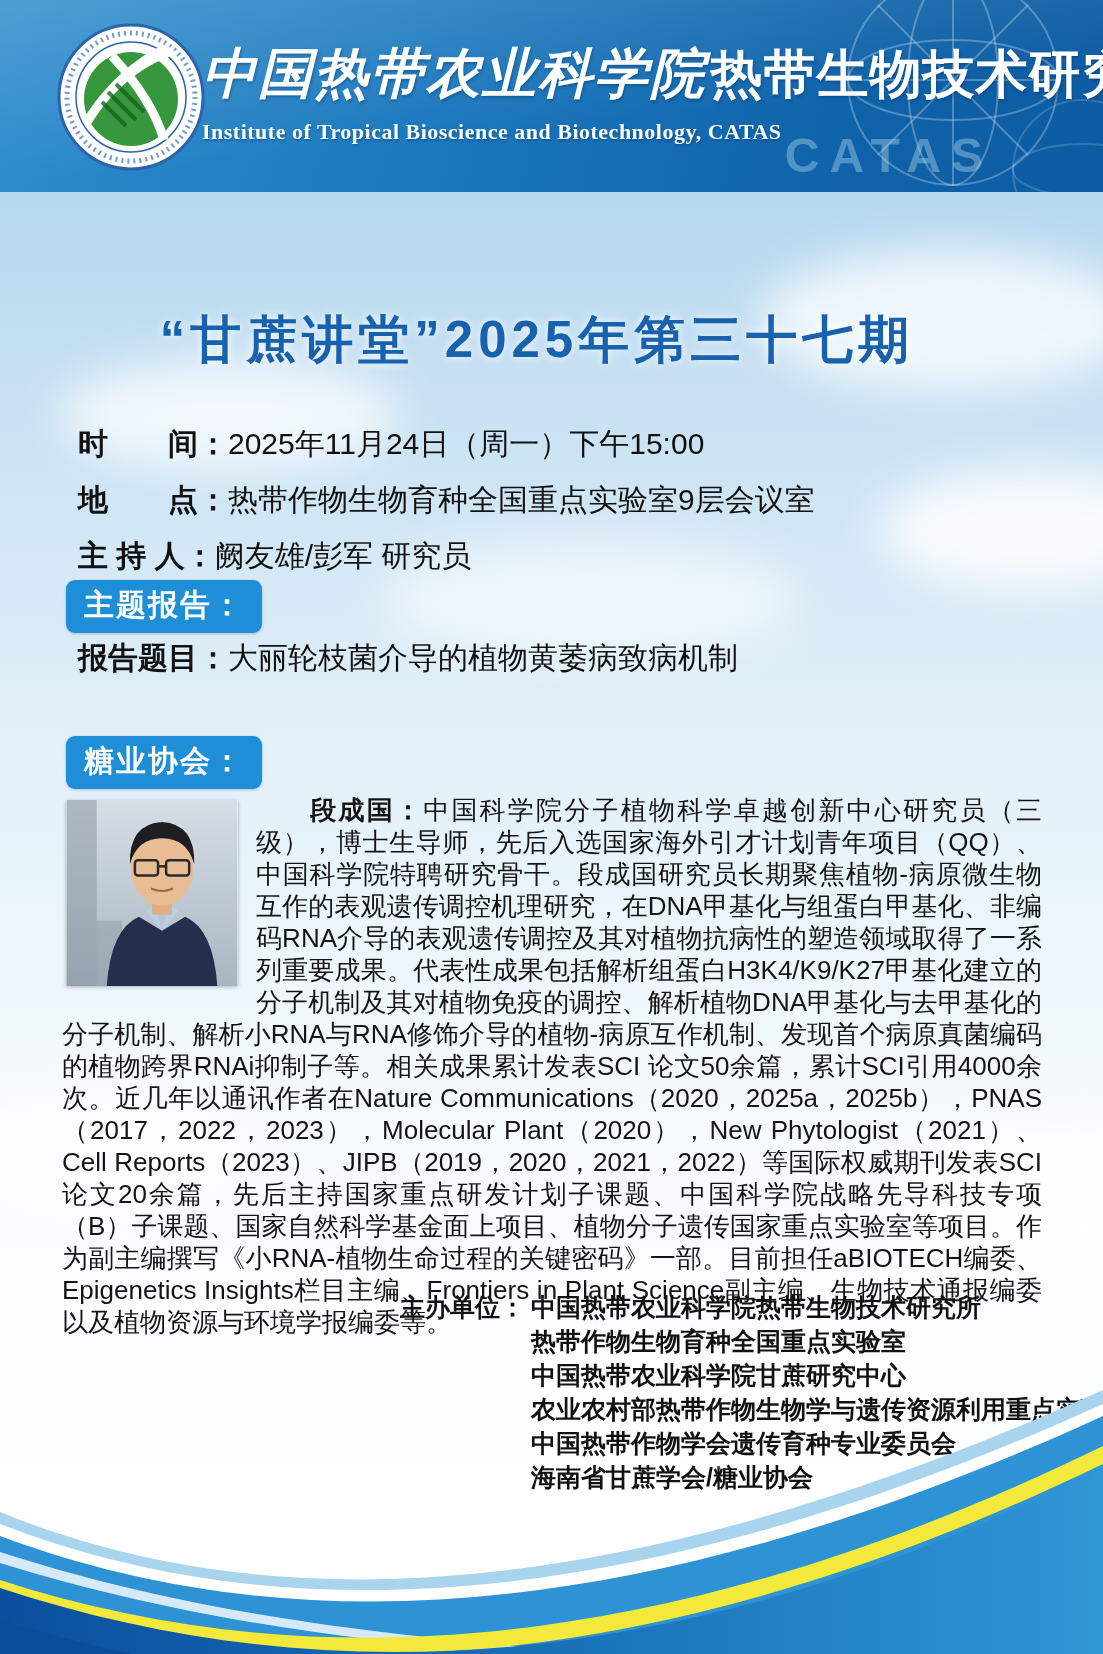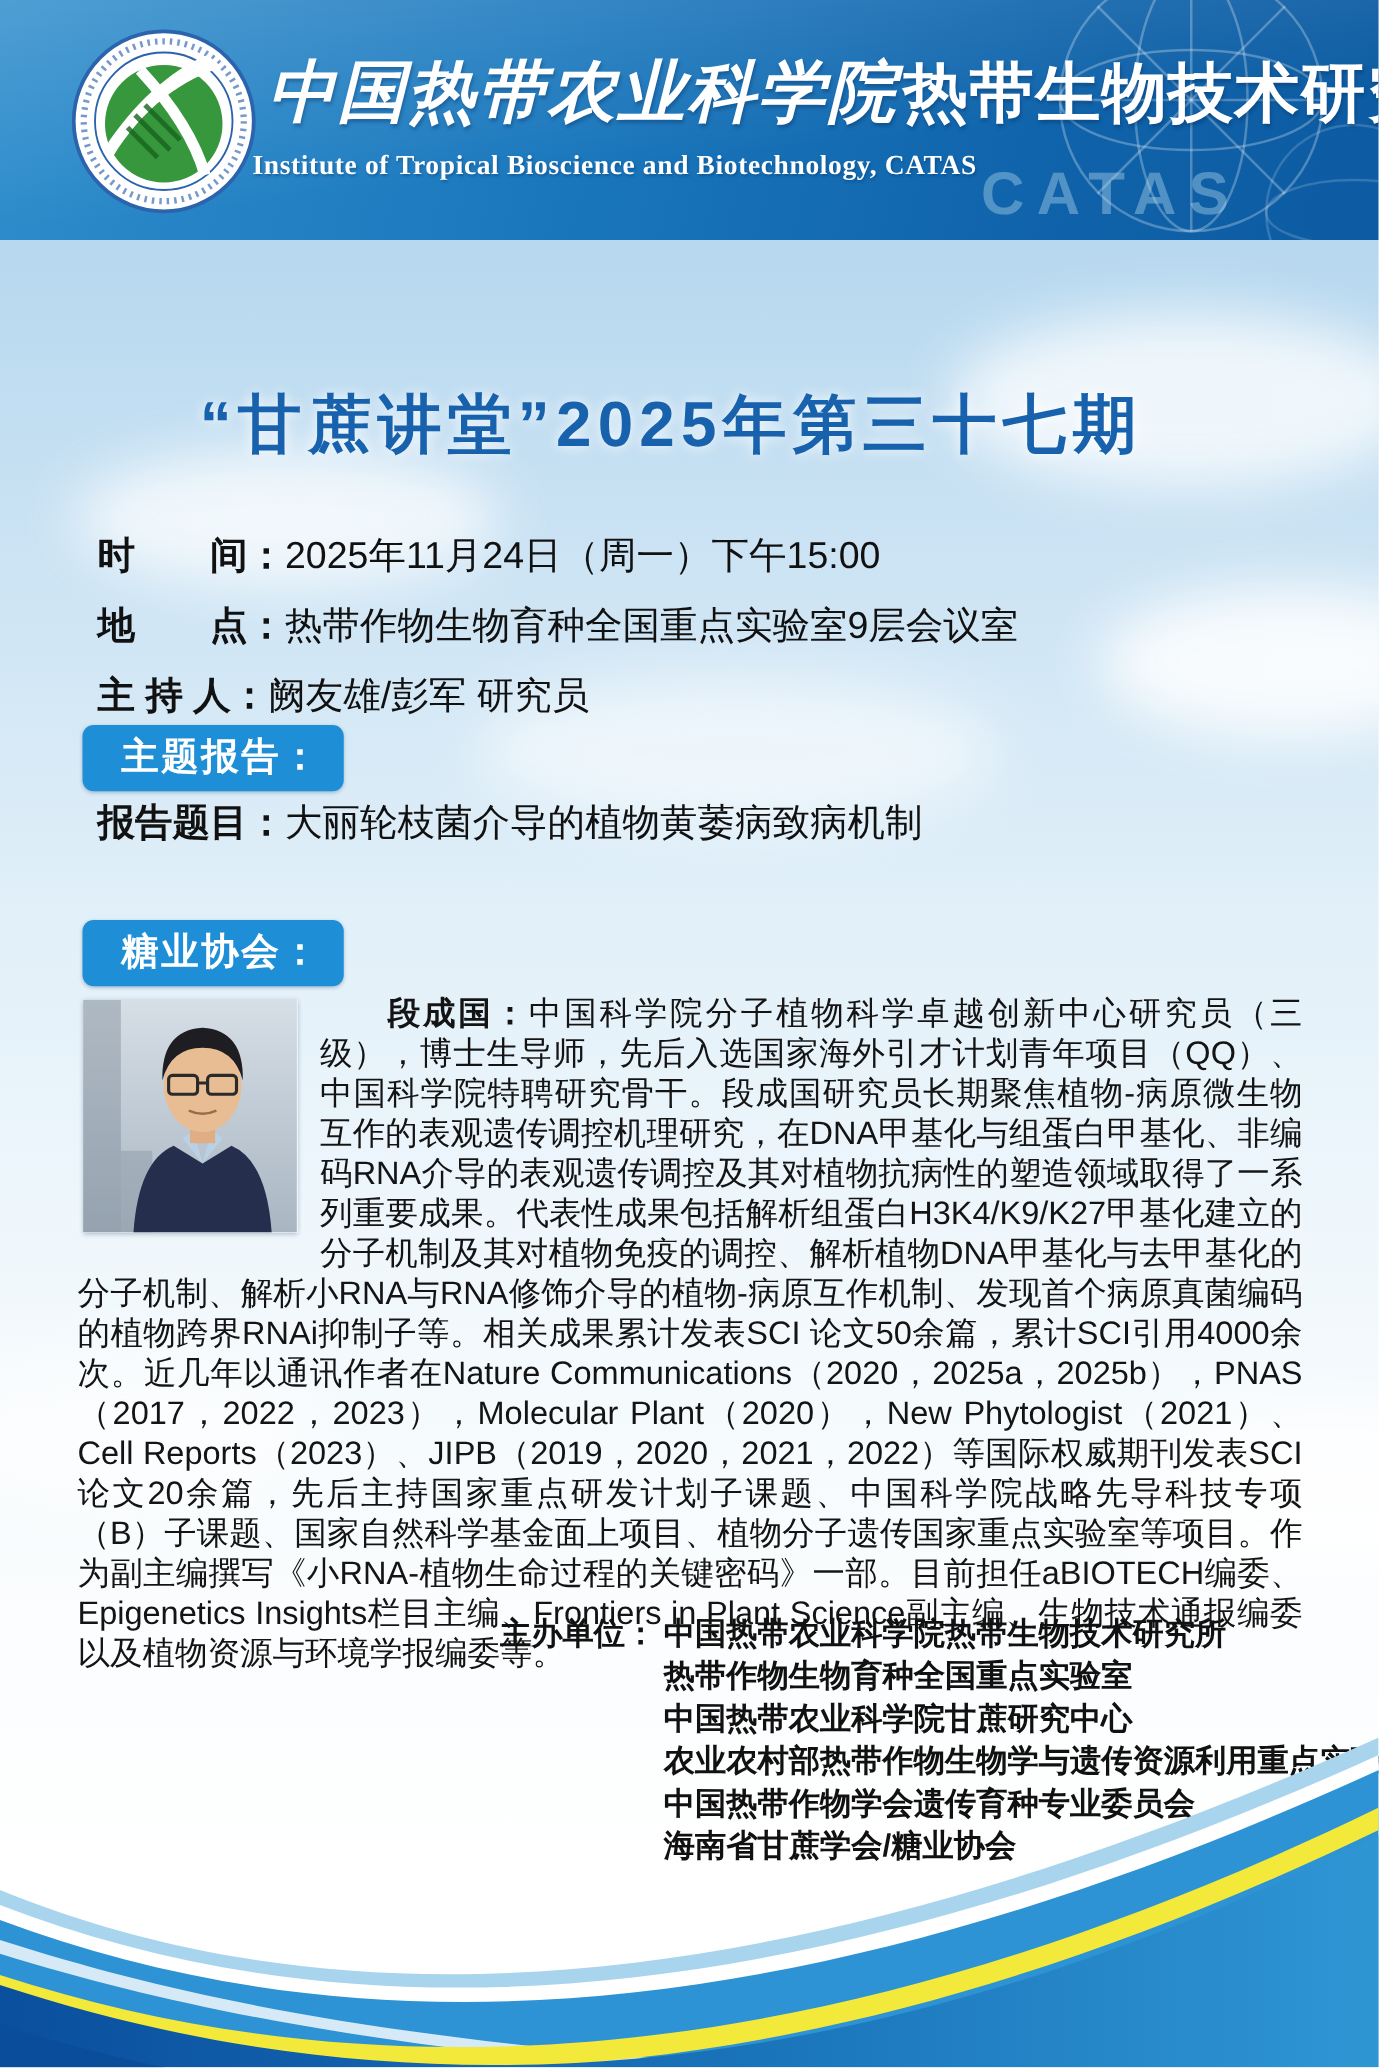--- a/index.html
+++ b/index.html
@@ -19,21 +19,21 @@
   .header-sheen{
     position:absolute;left:-80px;top:-140px;width:1400px;height:260px;
     background:linear-gradient(180deg,rgba(255,255,255,.22),rgba(255,255,255,0));
     transform:rotate(-6deg);
   }
   .logo{position:absolute;left:56px;top:22px;width:150px;height:150px;}
   .org-block{position:absolute;left:202px;top:38px;width:880px;color:#fff;}
   .org-cn{white-space:nowrap;}
   .org-script{
     font-family:"Liberation Serif",serif;font-style:italic;font-weight:bold;
-    font-size:54px;letter-spacing:2px;text-shadow:1px 2px 3px rgba(0,40,90,.35);margin-left:12px;
+    font-size:54px;letter-spacing:2px;text-shadow:1px 2px 3px rgba(0,40,90,.35);
   }
   .org-bold{
     font-weight:900;font-size:52px;letter-spacing:1px;
     text-shadow:1px 2px 3px rgba(0,40,90,.35);
   }
   .org-en{
     margin-top:8px;font-family:"Liberation Serif",serif;font-weight:bold;
     font-size:22px;letter-spacing:.5px;text-shadow:1px 2px 2px rgba(0,40,90,.35);
   }
   .globe{position:absolute;right:-40px;top:-30px;width:420px;height:260px;opacity:.9;}
@@ -53,21 +53,21 @@
     text-shadow:0 0 10px rgba(255,255,255,.9);white-space:nowrap;
   }
   
   .info{position:absolute;left:78px;top:424px;color:#111;}
   .info-row{font-size:30px;margin-bottom:15px;white-space:nowrap;}
   .info-row .lbl{font-weight:900;}
   .info-row .val{font-weight:normal;}
   
   .badge{
     position:absolute;left:66px;background:#1e8ed6;color:#fff;font-weight:900;
-    font-size:30px;padding:5px 18px 7px 31px;border-radius:9px;letter-spacing:2px;
+    font-size:30px;padding:5px 18px 7px 18px;border-radius:9px;letter-spacing:2px;
     box-shadow:0 1px 3px rgba(0,50,100,.25);white-space:nowrap;
   }
   .badge1{top:580px;}
   .badge2{top:736px;}
   
   .report{position:absolute;left:78px;top:638px;color:#111;}
   .report-row{font-size:30px;margin-bottom:16px;white-space:nowrap;}
   .report-row .lbl{font-weight:900;}
   
   .bio{

